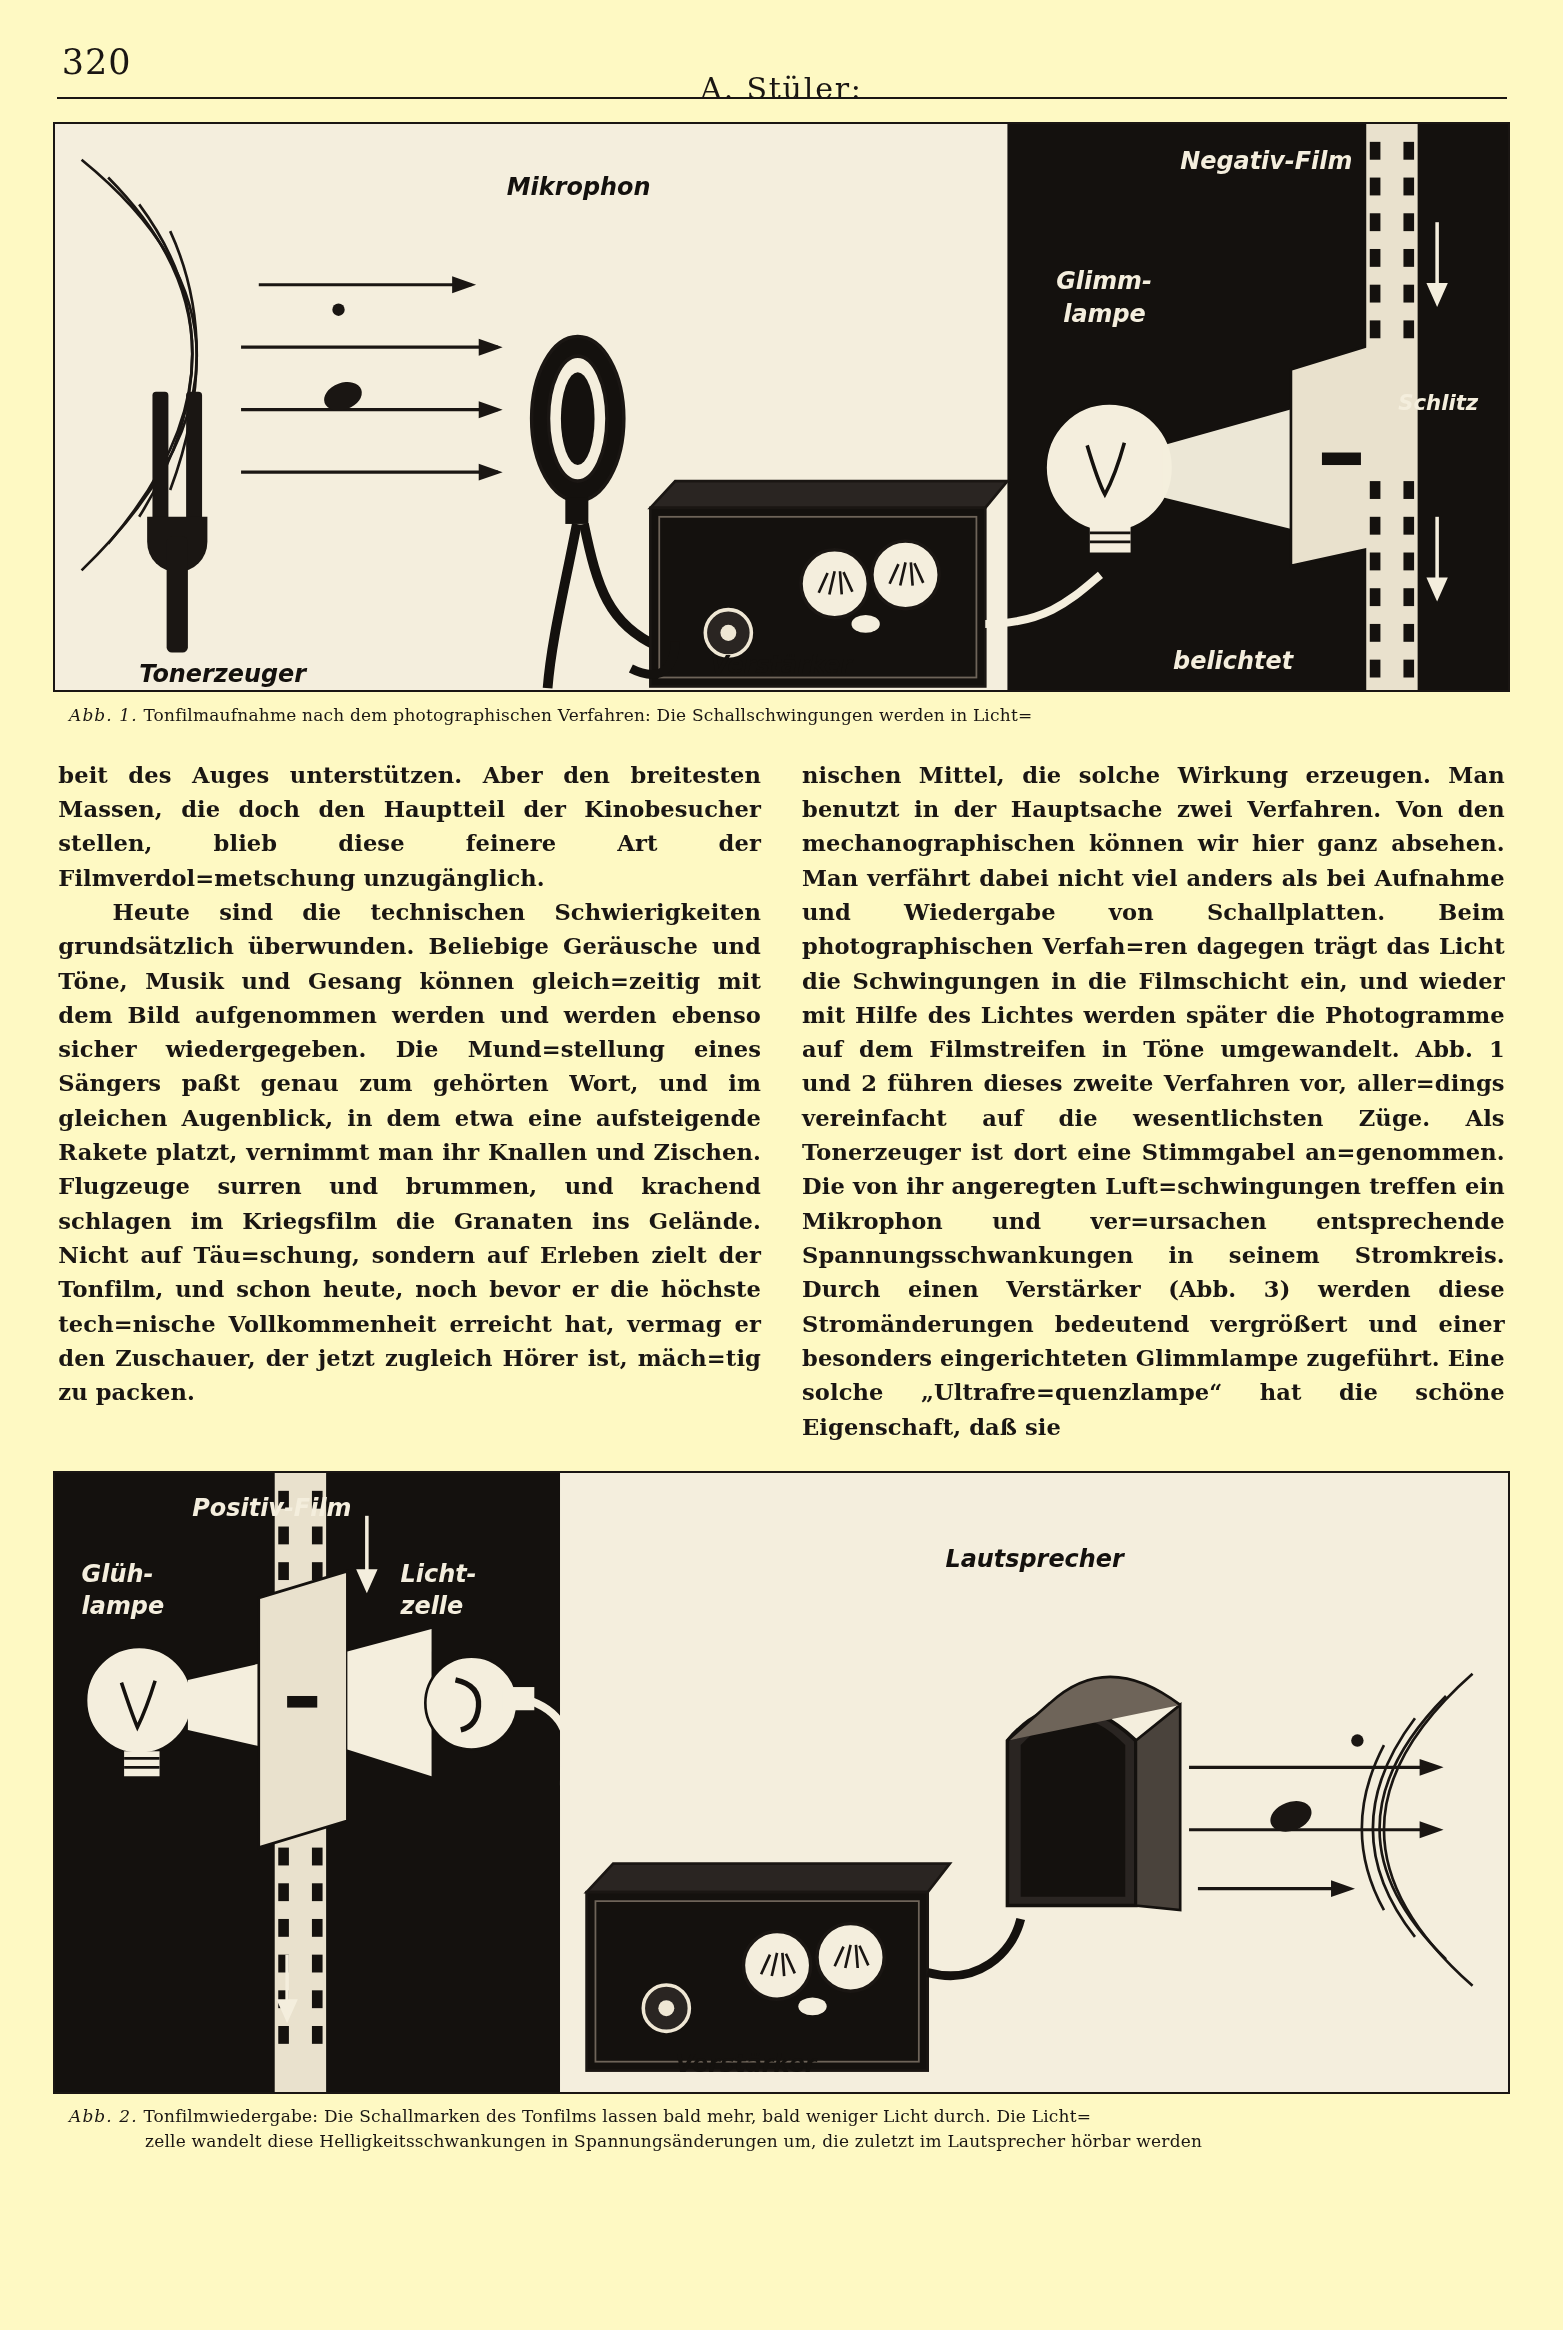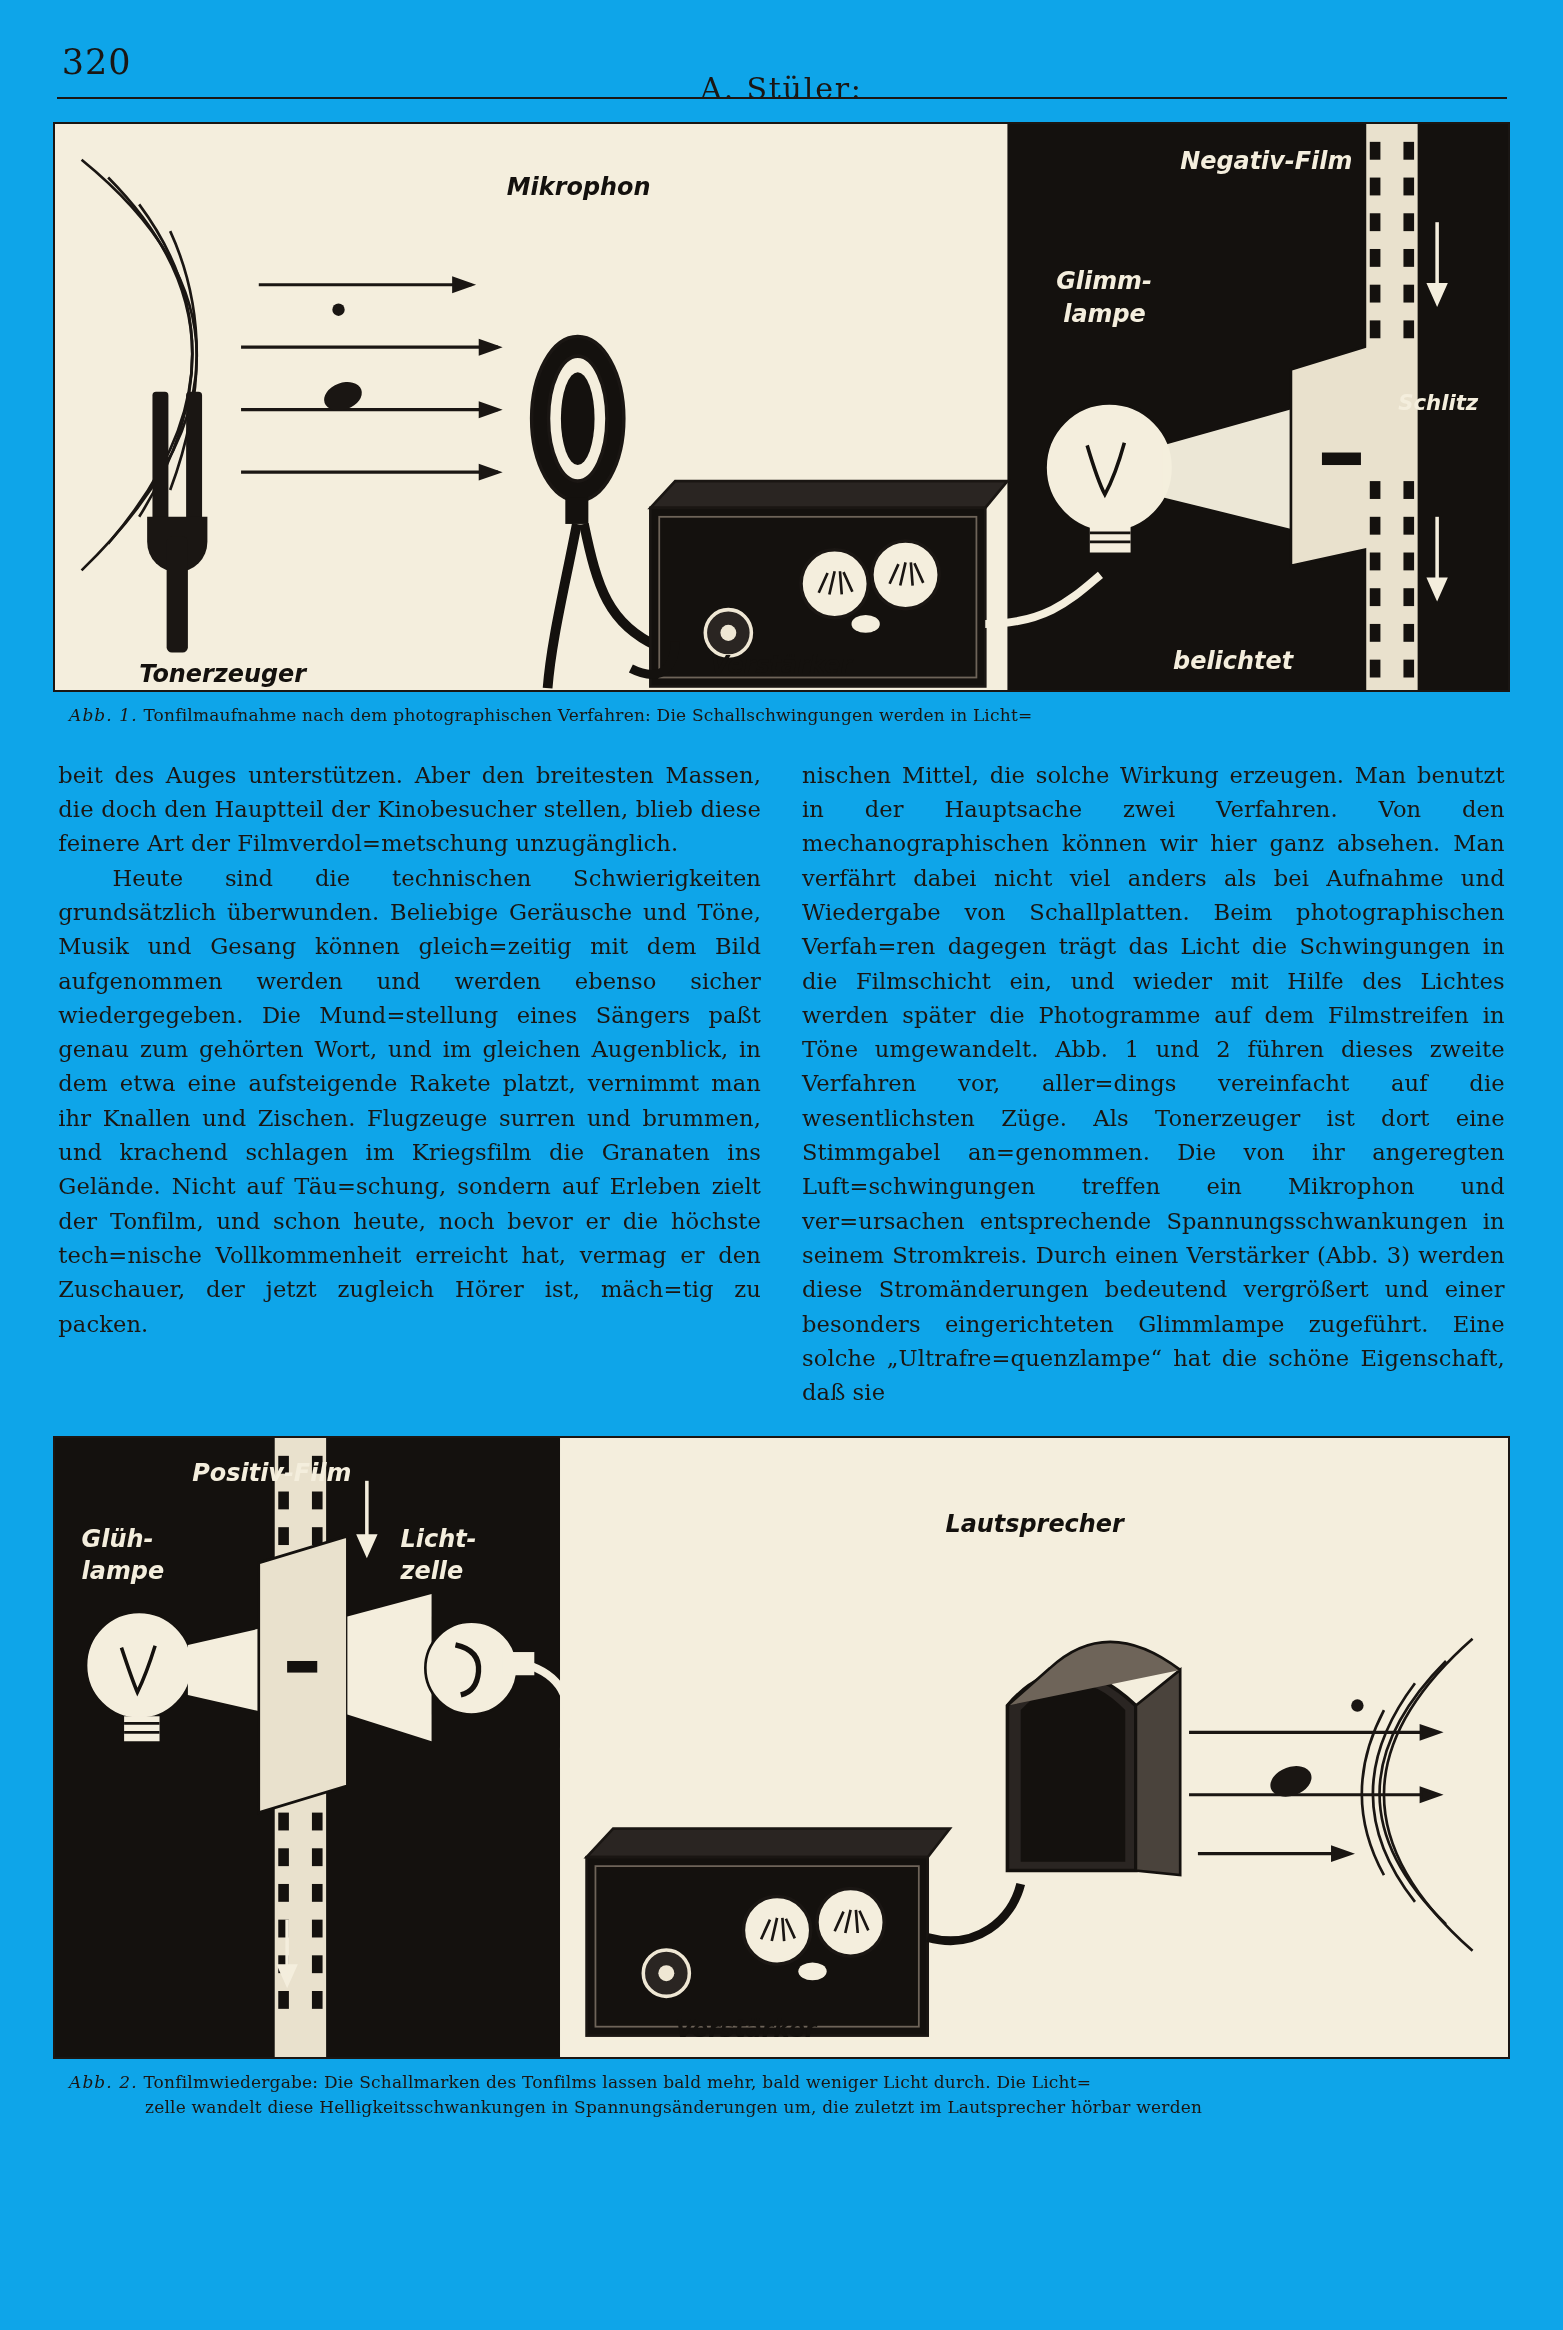--- a/index.html
+++ b/index.html
@@ -4,21 +4,21 @@
 <style>
   html,body{margin:0;padding:0;background:#f7f2e4;}
   body{
     width:1563px;
     font-family:"Liberation Serif", serif;
     color:#1a1613;
   }
   .page{
     width:1563px;
     min-height:2330px;
-    background:#0ea5e9;
+    background:#fef9c3;
     position:relative;
     box-sizing:border-box;
     padding:42px 53px 17.7px 53px;
   }
 
   
   .runhead{
     display:flex;
     align-items:baseline;
     justify-content:flex-start;
@@ -64,20 +64,21 @@
     letter-spacing:0.2px;
   }
   .figcaption .lead{letter-spacing:1.1px;font-style:italic;}
   .figcaption .ind{display:block;padding-left:76px;}
 
   
   .cols{
     display:flex;
     gap:41px;
     margin:30px 5.3px 26.5px 5.3px;
+    font-weight:bold;
   }
   .col{
     width:calc(50% - 20.3px);
     font-family:"DejaVu Serif", serif;
     font-size:22.6px;
     line-height:1.52;
     text-align:justify;
     text-justify:inter-word;
     letter-spacing:0.1px;
   }

